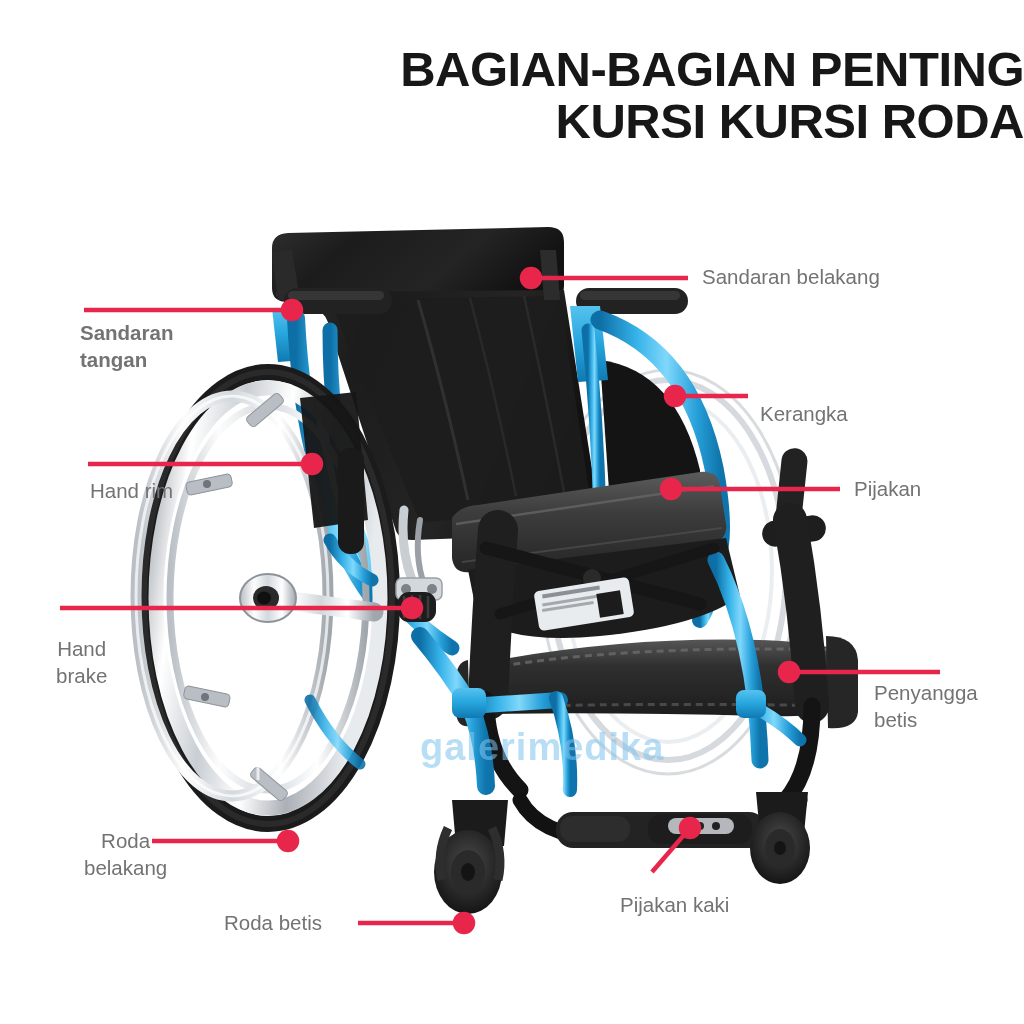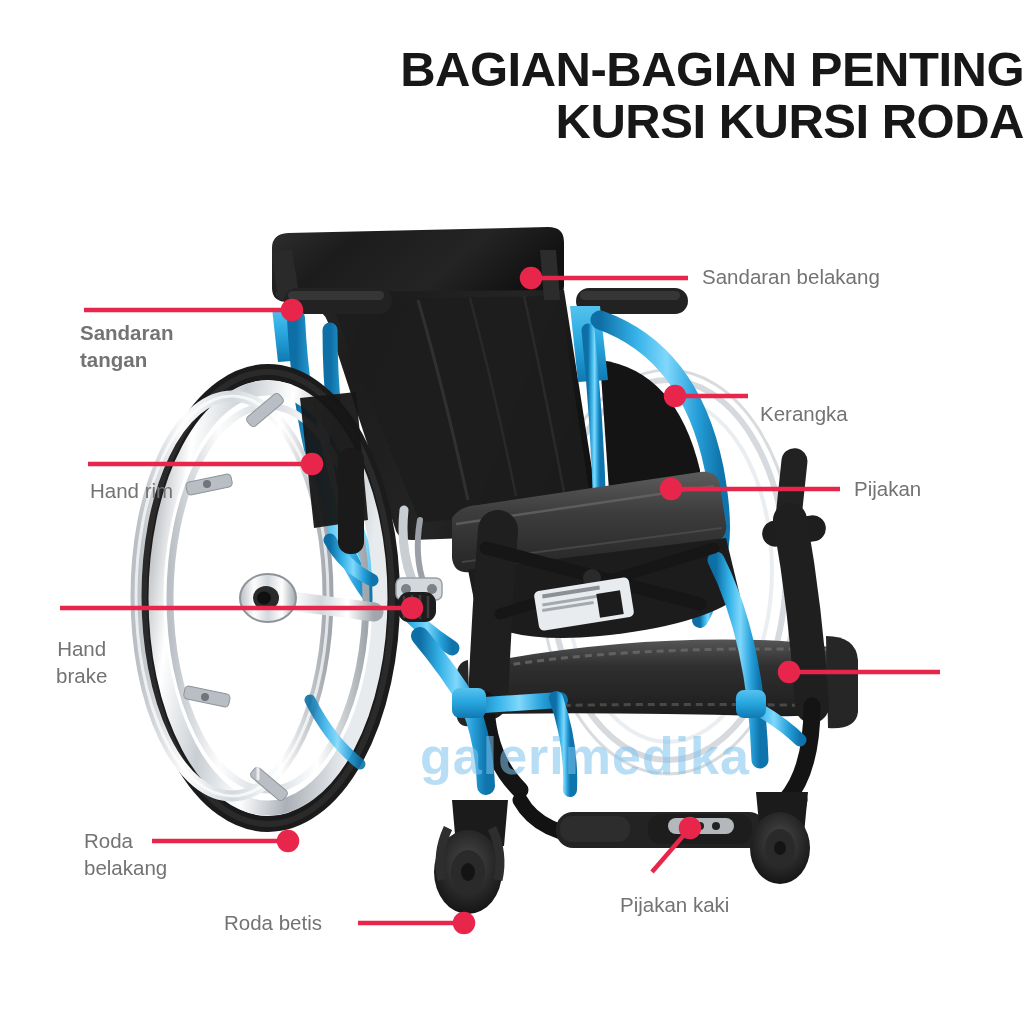--- a/index.html
+++ b/index.html
@@ -28,21 +28,21 @@
   }
 
   
   svg.leaders{ position:absolute; left:0; top:0; width:1024px; height:1024px; overflow:visible; }
 
   
   #chair{ position:absolute; left:0; top:0; width:1024px; height:1024px; }
 
   .wm{
     position:absolute; left:420px; top:726px;
-    font-size:52px; font-weight:700; letter-spacing:1px;
+    font-size:38px; font-weight:700; letter-spacing:1px;
     color:#7fc4ef; opacity:.55; font-family:"Liberation Sans", sans-serif;
   }
 </style>
 </head>
 <body>
 
 <div id="stage">
 
   <div class="title-block">
     <div class="title-line">BAGIAN-BAGIAN PENTING</div>
@@ -328,29 +328,31 @@
       <circle cx="690" cy="828" r="9"></circle>
     </g>
   </svg>
 
   <div class="label" style="left:702px; top:264px;">Sandaran belakang</div>
 
   <div class="label" style="left:760px; top:383px;margin-top:18px;">Kerangka</div>
 
   <div class="label" style="left:854px; top:476px;">Pijakan</div>
 
+  <div class="label" style="left:874px; top:680px;">Penyangga
+betis</div>
 
   <div class="label" style="left:80px; top:320px;font-weight:bold;">Sandaran
 tangan</div>
 
   <div class="label" style="left:66px; top:478px;margin-left:24px;">Hand rim</div>
 
   <div class="label" style="left:56px; top:636px;text-align:center;">Hand
 brake</div>
 
-  <div class="label" style="left:84px; top:828px;">Roda
+  <div class="label" style="left:84px; top:828px;text-align:center;">Roda
 belakang</div>
 
   <div class="label" style="left:224px; top:910px;">Roda betis</div>
 
   <div class="label" style="left:620px; top:892px;">Pijakan kaki</div>
 
 </div>
 
 </body></html>

